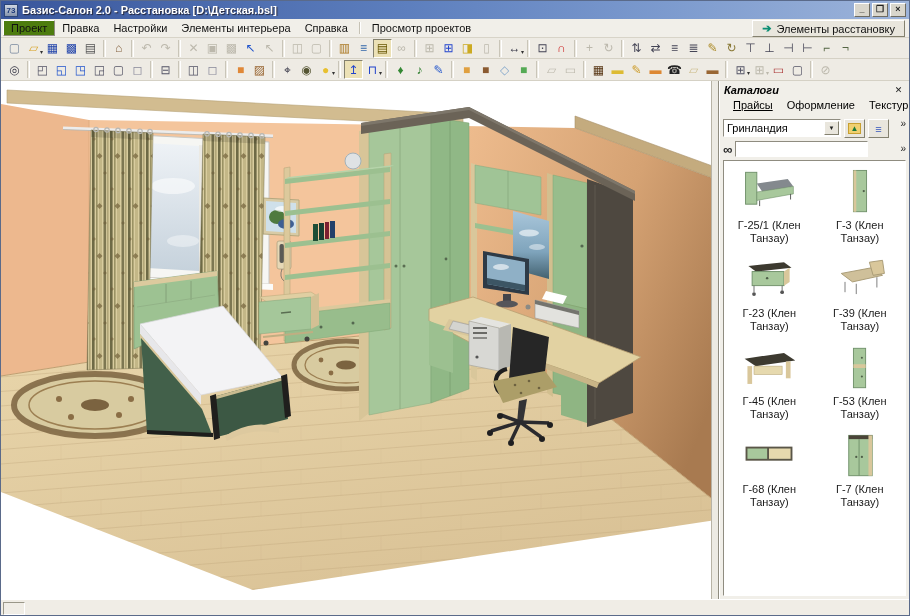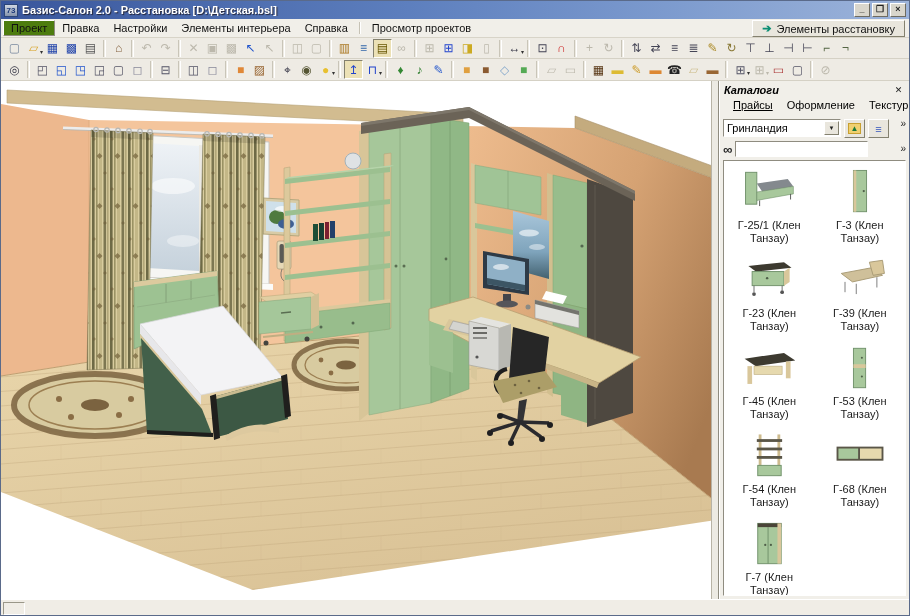--- a/index.html
+++ b/index.html
@@ -847,33 +847,20 @@
                   <rect x="25" y="23" width="13" height="4" fill="#d9c79b"></rect>
                   <circle cx="34" cy="16" r="1.1" fill="#4e5e48"></circle>
                   <circle cx="34" cy="36" r="1.1" fill="#4e5e48"></circle>
                 </svg>
               </div>
               <div>Г-53 (Клен Танзау)</div>
             </div>
             <div class="cat-item">
               <div class="cat-thumb">
                 <svg width="60" height="52" viewBox="0 0 64 54">
-                  <rect x="21" y="4" width="3" height="44" fill="#cdbb8e"></rect>
-                  <rect x="41" y="4" width="3" height="44" fill="#cdbb8e"></rect>
-                  <rect x="19" y="9" width="27" height="3" fill="#5a5648"></rect>
-                  <rect x="19" y="18" width="27" height="3" fill="#5a5648"></rect>
-                  <rect x="19" y="27" width="27" height="3" fill="#5a5648"></rect>
-                  <rect x="20" y="37" width="25" height="11" fill="#a8c89c" stroke="#70906a"></rect>
-                </svg>
-              </div>
-              <div>Г-54 (Клен Танзау)</div>
-            </div>
-            <div class="cat-item">
-              <div class="cat-thumb">
-                <svg width="60" height="52" viewBox="0 0 64 54">
                   <rect x="7" y="17" width="50" height="15" fill="#5a5648"></rect>
                   <rect x="9" y="19" width="21" height="11" fill="#a8c89c"></rect>
                   <rect x="32" y="19" width="23" height="11" fill="#e6d9ae"></rect>
                 </svg>
               </div>
               <div>Г-68 (Клен Танзау)</div>
             </div>
             <div class="cat-item">
               <div class="cat-thumb">
                 <svg width="60" height="52" viewBox="0 0 64 54">

